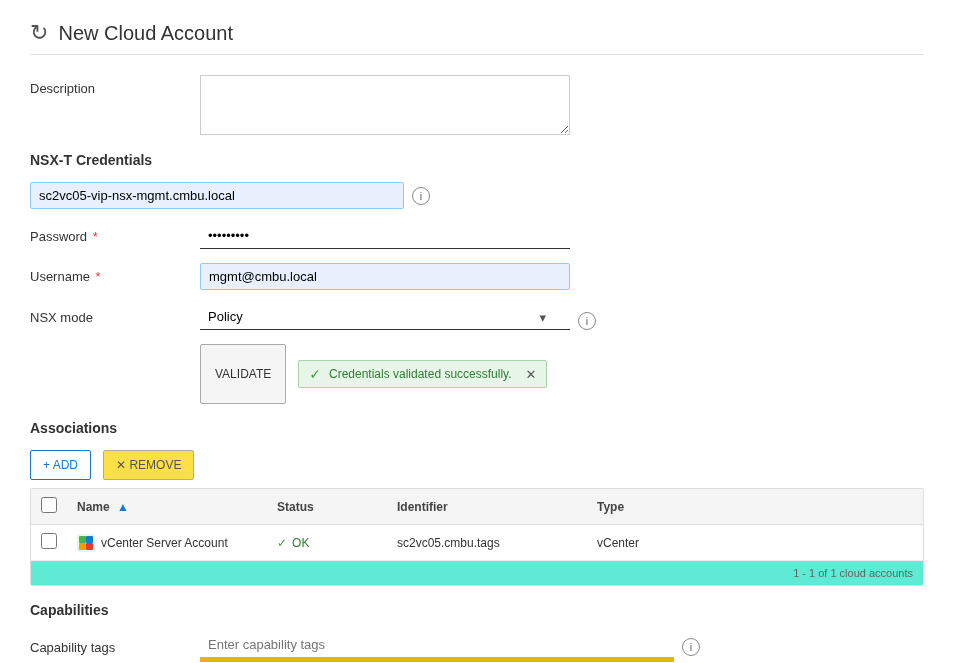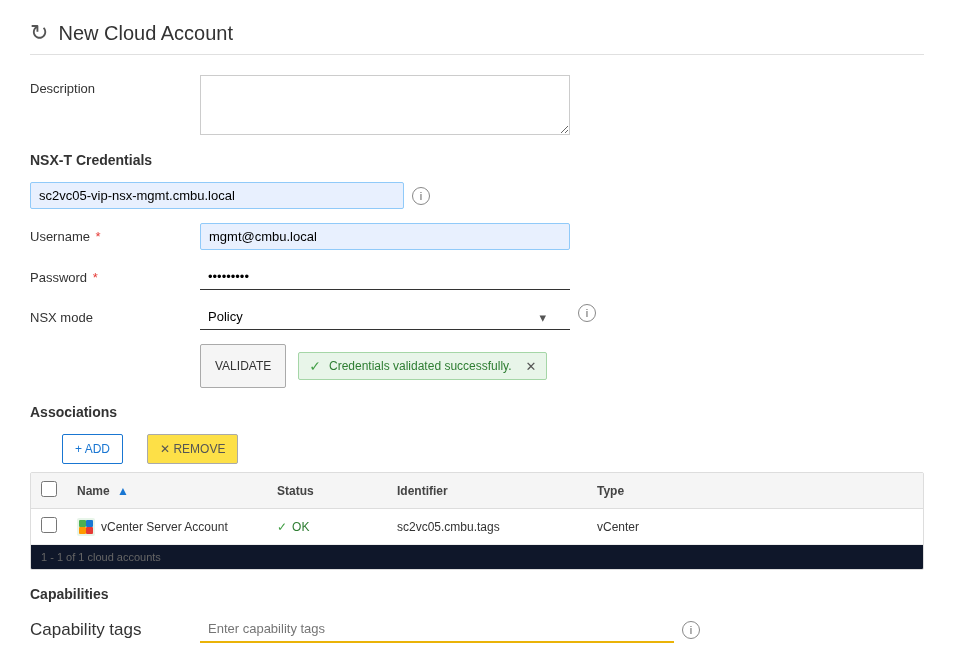--- a/index.html
+++ b/index.html
@@ -127,21 +127,21 @@
       margin-top: 10px;
     }
     .validate-row {
       display: flex;
       align-items: center;
       margin-left: 170px;
       gap: 12px;
       margin-bottom: 16px;
     }
     .btn-validate {
-      padding: 14px 14px;
+      padding: 22px 14px;
       border: 1px solid #aaa;
       background: #f5f5f5;
       font-size: 12px;
       color: #333;
       cursor: pointer;
       border-radius: 2px;
     }
     .success-banner {
       display: flex;
       align-items: center;
@@ -173,23 +173,22 @@
       min-width: 170px;
       font-size: 13px;
       color: #333;
       padding-top: 6px;
     }
     .vcenter-controls {
       flex: 1;
     }
     .btn-row {
       display: flex;
-      gap: 24px;
+      gap: 12px;
       margin-bottom: 8px;
-      margin-left: 32px;
     }
     .btn-add {
       display: flex;
       align-items: center;
       gap: 4px;
       padding: 5px 12px;
       border: 1px solid #1976d2;
       background: #fff;
       color: #1976d2;
       font-size: 12px;
@@ -260,48 +259,48 @@
     }
     .ok-icon {
       color: #43a047;
     }
     .vcenter-account-cell {
       display: flex;
       align-items: center;
       gap: 6px;
     }
     .table-footer {
-      text-align: left;
+      text-align: right;
       padding: 6px 10px;
       font-size: 11px;
       color: #666;
-      background: #0f172a;
+      background: #5eead4;
       border-top: 1px solid #eee;
     }
     .capability-row {
       display: flex;
       align-items: center;
     }
     .capability-label {
       width: 170px;
       min-width: 170px;
-      font-size: 17px;
+      font-size: 13px;
       color: #333;
     }
     .capability-input-wrapper {
       display: flex;
       align-items: center;
       flex: 1;
       max-width: 500px;
     }
     .capability-input {
       flex: 1;
       padding: 5px 8px;
       border: none;
-      border-bottom: 2px solid #eab308;
+      border-bottom: 5px solid #eab308;
       font-size: 13px;
       outline: none;
       background: transparent;
       color: #aaa;
     }
     .col-checkbox { width: 30px; }
     .col-name { width: 200px; }
     .col-status { width: 120px; }
     .col-identifier { width: 200px; }
     .col-type { width: auto; }
@@ -328,41 +327,41 @@
 
   <div class="form-row">
     <div style="display:flex; align-items:center; max-width:400px; flex:1;">
       <input class="form-input filled" type="text" value="sc2vc05-vip-nsx-mgmt.cmbu.local" style="flex: 1 1 0%;">
       <span class="info-icon">i</span>
     </div>
   </div>
 
   <div class="form-row">
     <div class="form-label">
+      <span>Password</span>
+      <span class="required-star">*</span>
+    </div>
+    <div class="form-control">
+      <input class="form-input" type="password" value="password1" style="">
+    </div>
+  </div>
+
+  <div class="form-row">
+    <div class="form-label">
       <span>Username</span>
       <span class="required-star">*</span>
     </div>
     <div class="form-control">
       <input class="form-input filled" type="text" value="mgmt@cmbu.local" style="">
     </div>
   </div>
 
   <div class="form-row">
-    <div class="form-label">
-      <span>Password</span>
-      <span class="required-star">*</span>
-    </div>
-    <div class="form-control">
-      <input class="form-input" type="password" value="password1" style="">
-    </div>
-  </div>
-
-  <div class="form-row">
     <div class="form-label">NSX mode</div>
-    <div style="display:flex; align-items:flex-start; max-width:400px; flex:1;">
+    <div style="display:flex; align-items:flex-end; max-width:400px; flex:1;">
       <div class="select-wrapper" style="flex:1;">
         <select class="form-select">
           <option>Policy</option>
           <option>Manager</option>
         </select>
       </div>
       <span class="info-icon">i</span>
     </div>
   </div>
 

